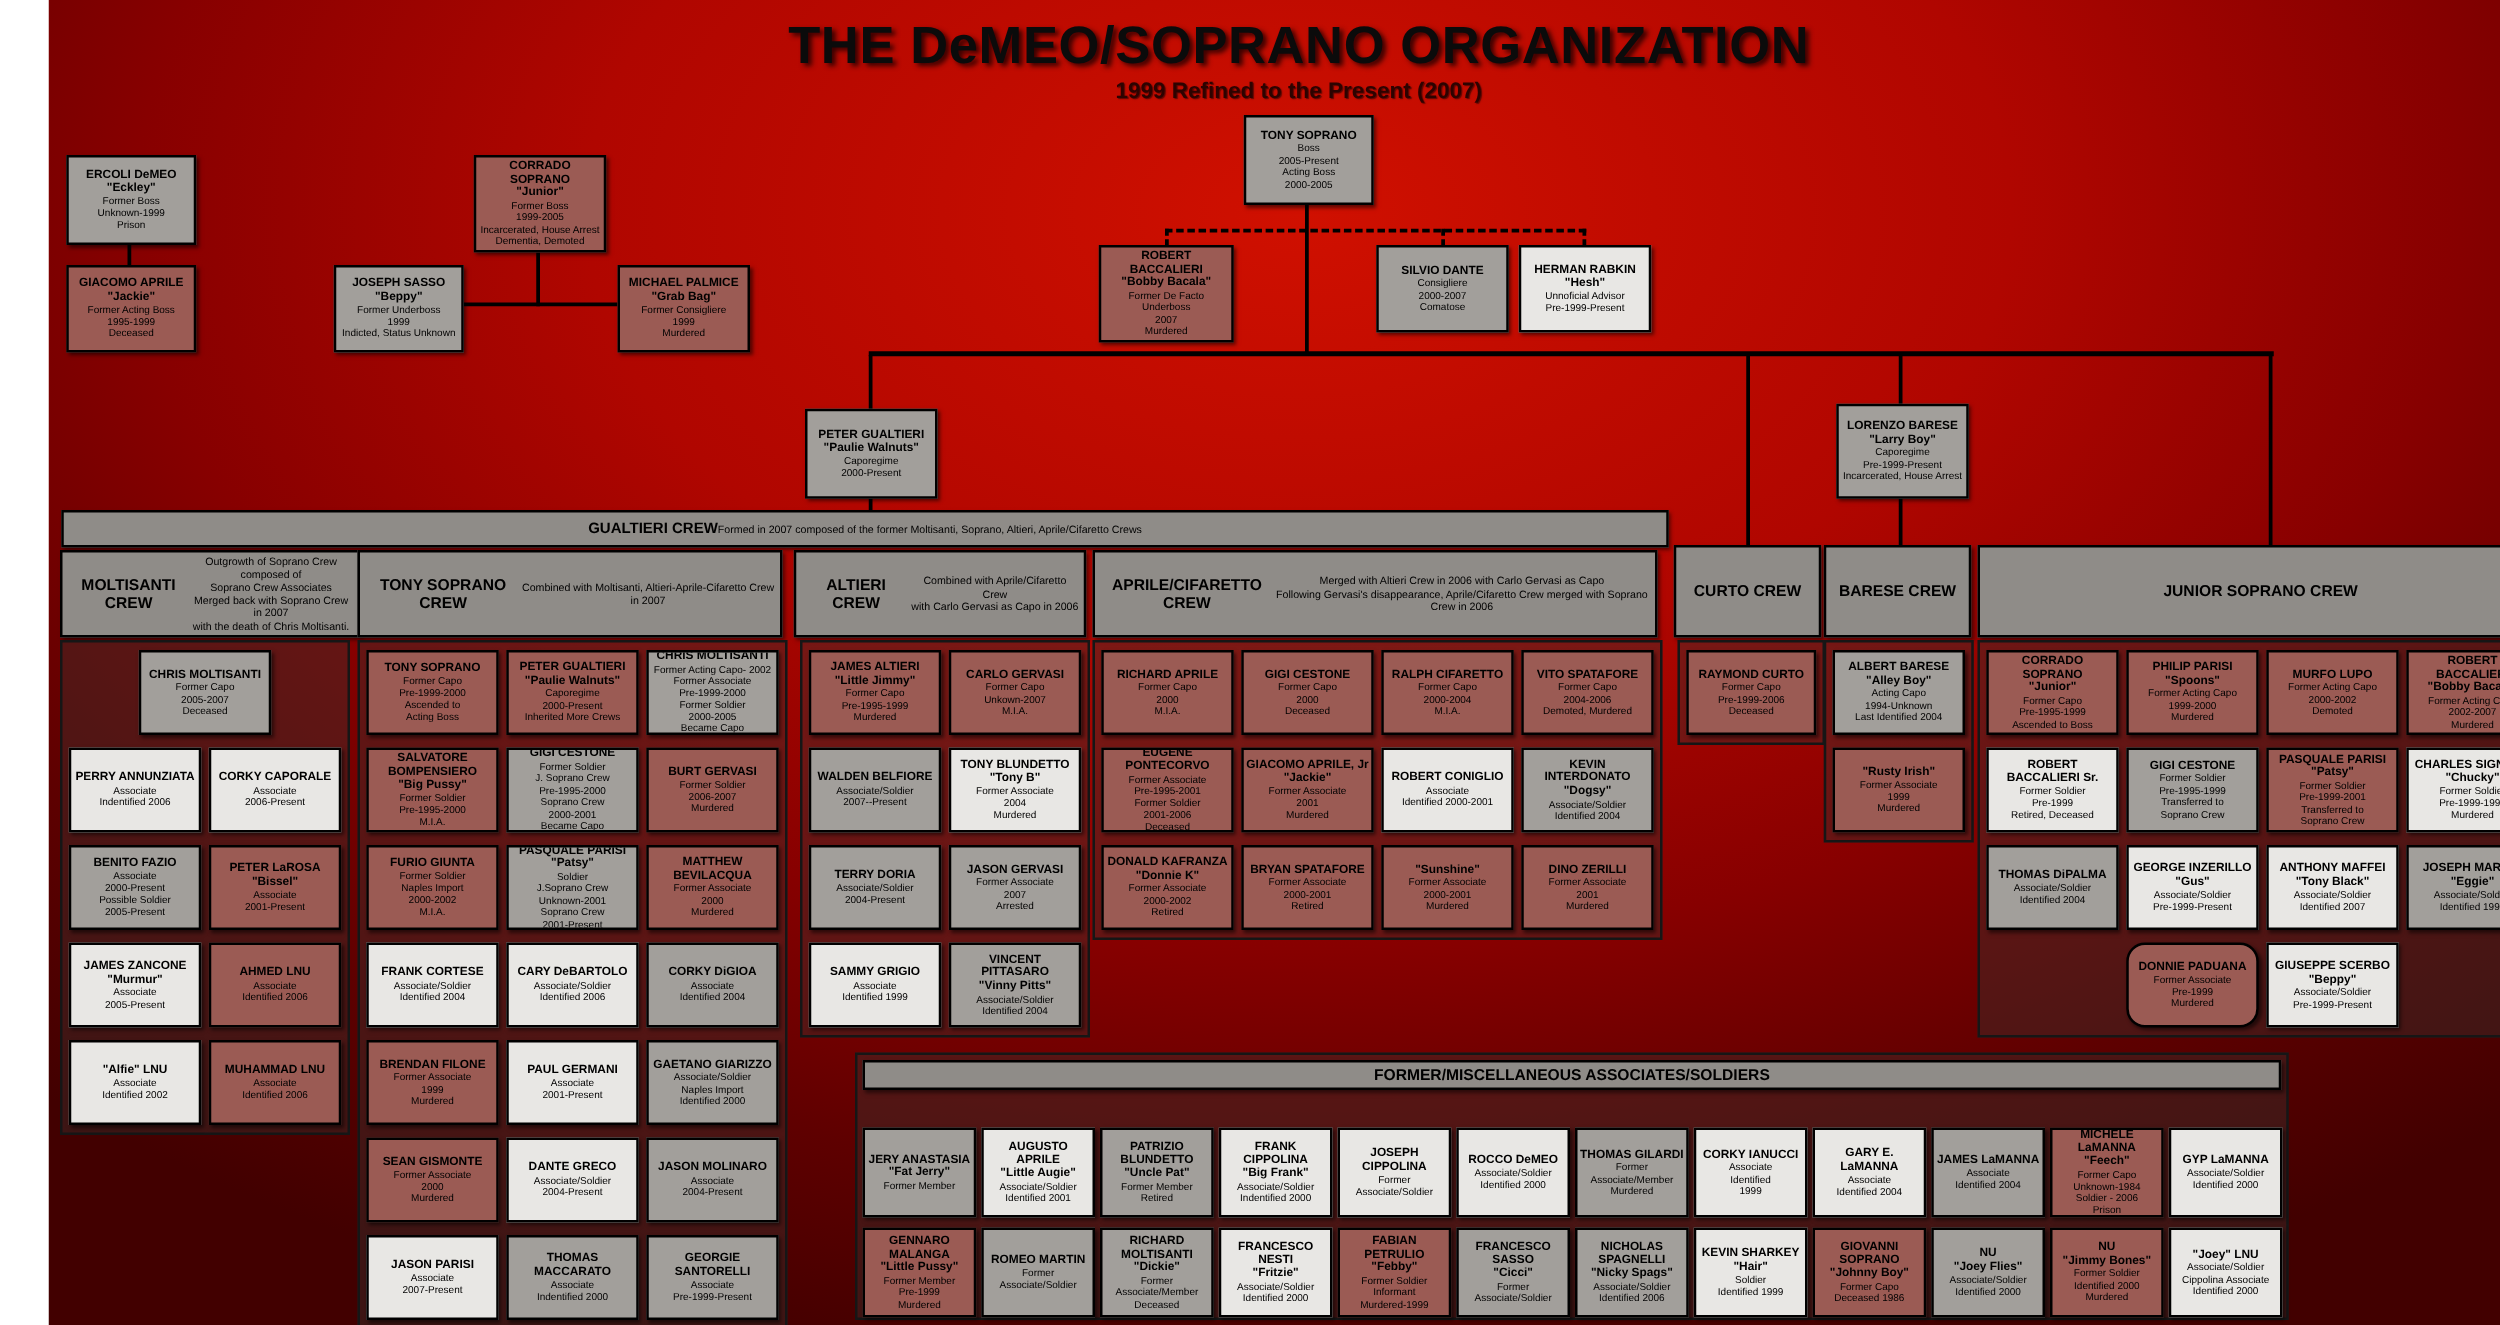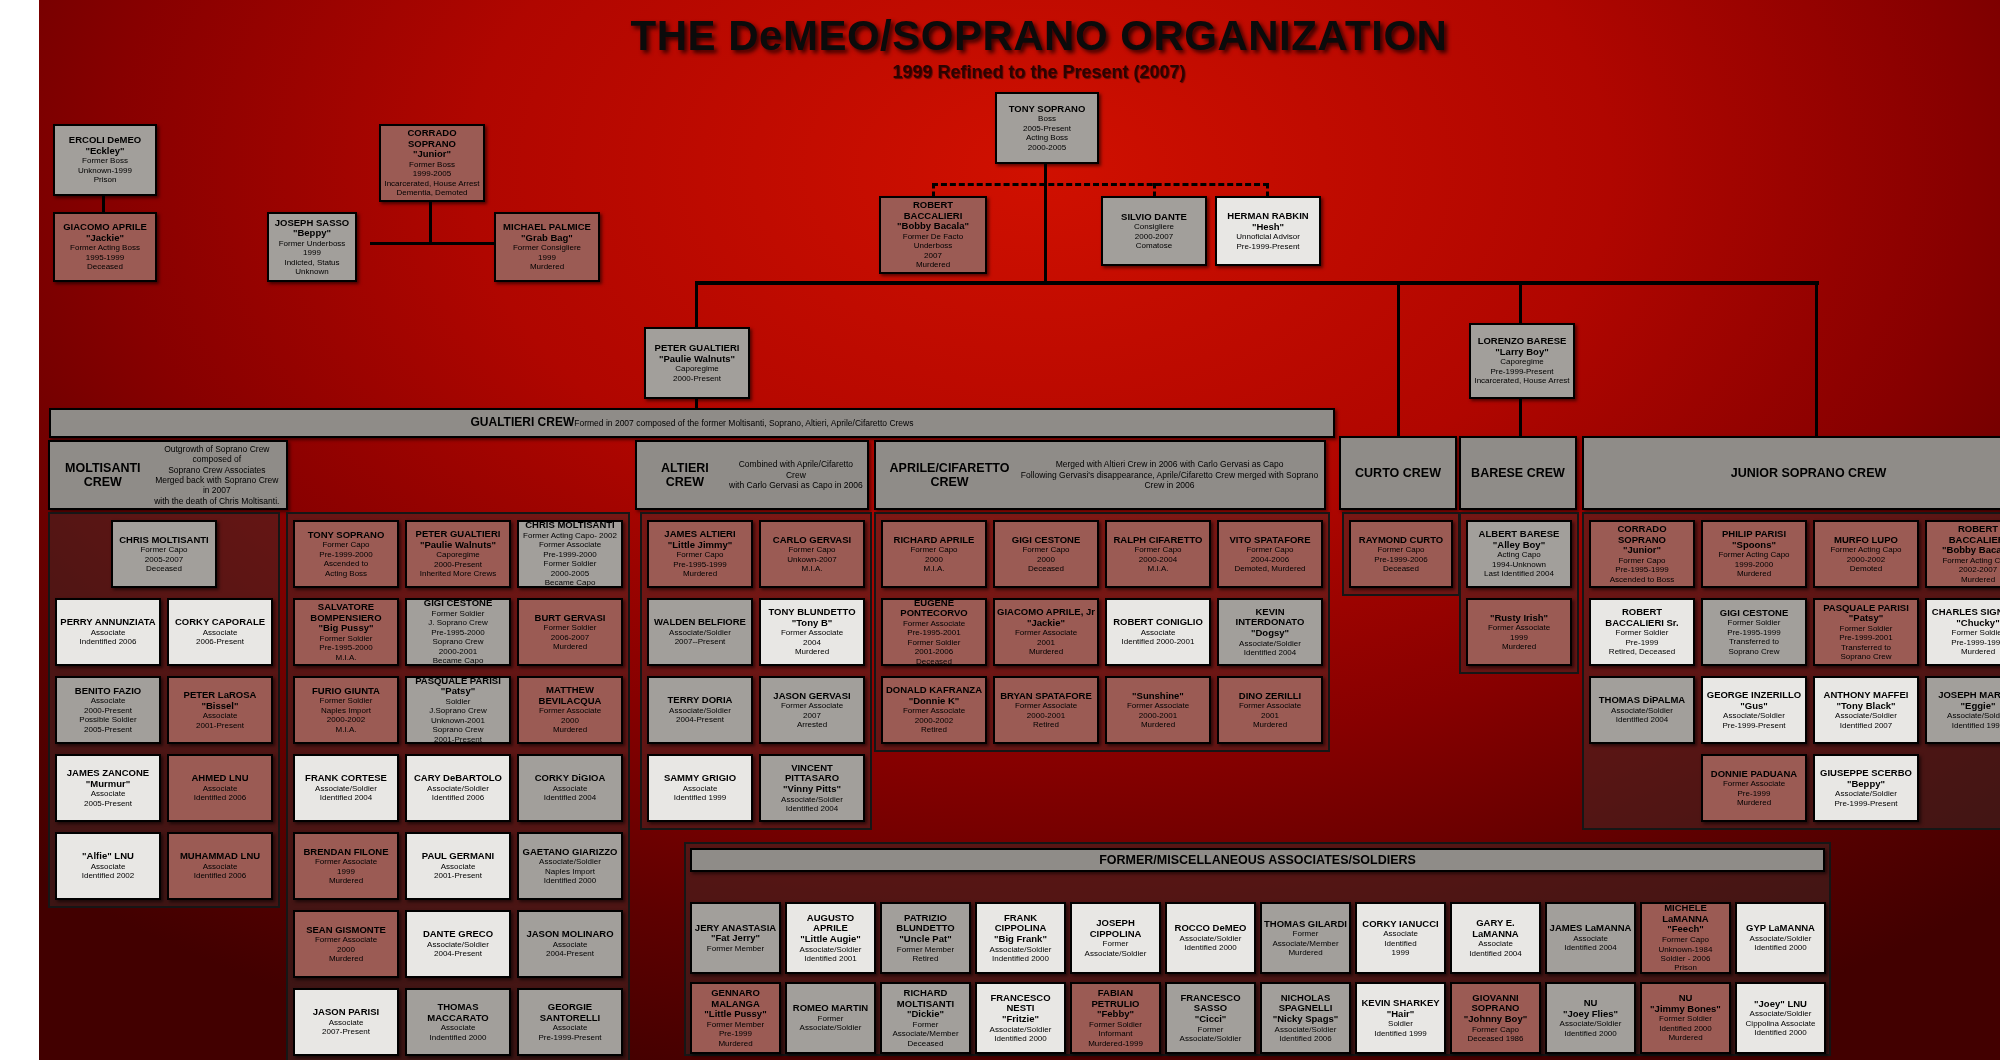--- a/index.html
+++ b/index.html
@@ -28,21 +28,21 @@
   .tone-w{ background:var(--box-light); }
   .tone-g{ background:var(--box-gray); }
   .tone-r{ background:var(--box-red); }
   .pname,.pnick{ font-size:9.5px; font-weight:700; line-height:1.12; }
   .pline{ font-size:8px; line-height:1.18; }
   .topbox{ position:absolute; }
 
   .tb-ercoli{ left:14px; top:124px; width:104px; min-height:72px; }
   .tb-giacomo{ left:14px; top:212px; width:104px; min-height:70px; }
   .tb-corrado{ left:340px; top:124px; width:106px; min-height:72px; }
-  .tb-sasso{ left:228px; top:212px; width:90px; min-height:70px;justify-content:center; }
+  .tb-sasso{ left:228px; top:212px; width:104px; min-height:70px;justify-content:center; }
   .tb-palmice{ left:455px; top:212px; width:106px; min-height:70px; }
   .tb-tony{ left:956px; top:92px; width:104px; min-height:72px; }
   .tb-bacala{ left:840px; top:196px; width:108px; min-height:76px; }
   .tb-silvio{ left:1062px; top:196px; width:106px; min-height:70px; }
   .tb-herman{ left:1176px; top:196px; width:106px; min-height:70px; }
   .tb-gualtieri{ left:605px; top:327px; width:106px; min-height:72px; }
   .tb-lorenzo{ left:1430px; top:323px; width:106px; min-height:76px; }
 
   .hdr{ position:absolute; background:var(--hdr-gray); border:2px solid #000;
     box-shadow:2px 2px 3px rgba(0,0,0,.5); display:flex; flex-direction:row;
@@ -182,20 +182,24 @@
     <div class="hdr-sub">Formed in 2007 composed of the former Moltisanti, Soprano, Altieri, Aprile/Cifaretto Crews</div>
   </div>
 
   <div class="hdr ch-moltisanti">
     <div class="hdr-title">MOLTISANTI CREW</div>
     <div class="hdr-sub">Outgrowth of Soprano Crew composed of
 Soprano Crew Associates
 Merged back with Soprano Crew in 2007
 with the death of Chris Moltisanti.</div>
   </div>
+  <div class="hdr ch-soprano">
+    <div class="hdr-title">TONY SOPRANO CREW</div>
+    <div class="hdr-sub">Combined with Moltisanti, Altieri-Aprile-Cifaretto Crew in 2007</div>
+  </div>
   <div class="hdr ch-altieri">
     <div class="hdr-title">ALTIERI CREW</div>
     <div class="hdr-sub">Combined with Aprile/Cifaretto Crew
 with Carlo Gervasi as Capo in 2006</div>
   </div>
   <div class="hdr ch-aprile">
     <div class="hdr-title">APRILE/CIFARETTO CREW</div>
     <div class="hdr-sub">Merged with Altieri Crew in 2006 with Carlo Gervasi as Capo
 Following Gervasi's disappearance, Aprile/Cifaretto Crew merged with Soprano Crew in 2006</div>
   </div>
@@ -614,21 +618,21 @@
         <div class="pnick">"Tony Black"</div>
         <div class="pline">Associate/Soldier</div>
         <div class="pline">Identified 2007</div>
       </div>
       <div class="pbox tone-g">
         <div class="pname">JOSEPH MARINO</div>
         <div class="pnick">"Eggie"</div>
         <div class="pline">Associate/Soldier</div>
         <div class="pline">Identified 1999</div>
       </div>
-      <div class="pbox tone-r" style="grid-column-start: 2;">
+      <div class="pbox tone-r" style="grid-column-start: 2; border-radius: 15px;">
         <div class="pname">DONNIE PADUANA</div>
         <div class="pline">Former Associate</div>
         <div class="pline">Pre-1999</div>
         <div class="pline">Murdered</div>
       </div>
       <div class="pbox tone-w">
         <div class="pname">GIUSEPPE SCERBO</div>
         <div class="pnick">"Beppy"</div>
         <div class="pline">Associate/Soldier</div>
         <div class="pline">Pre-1999-Present</div>

